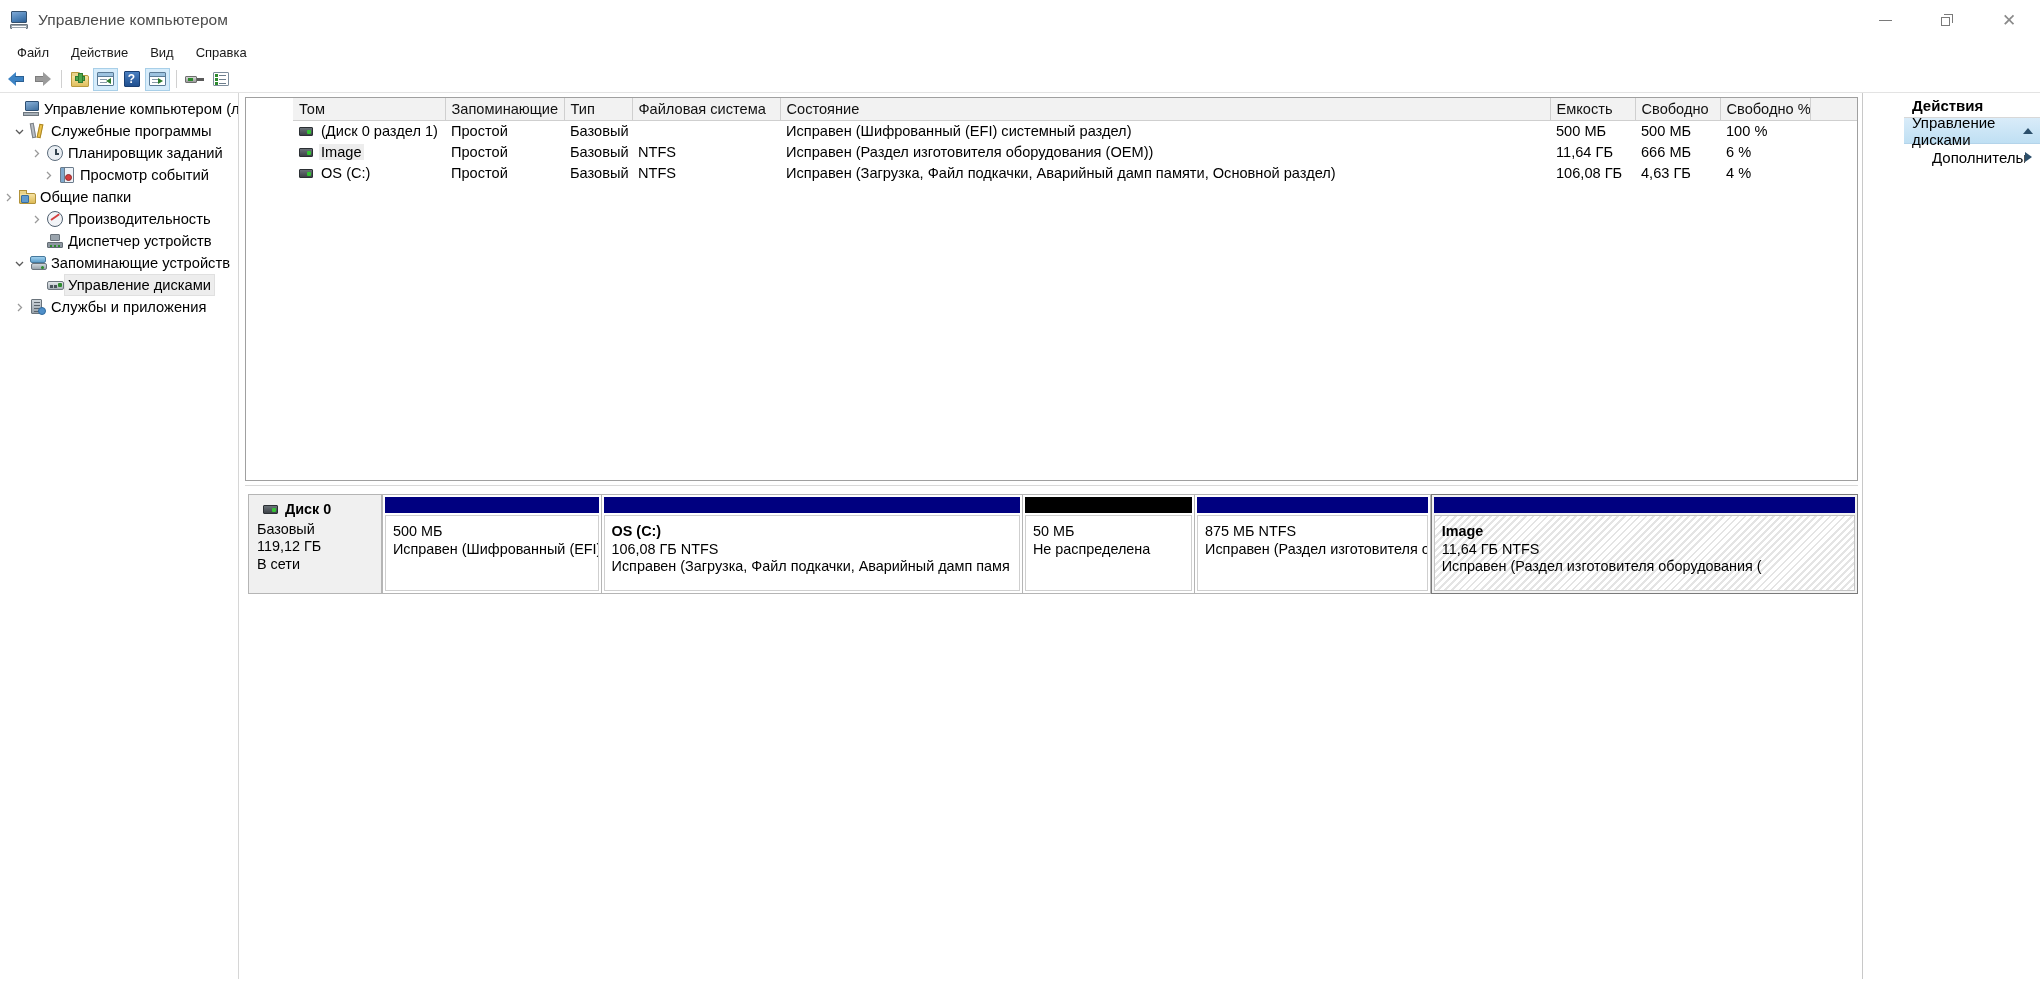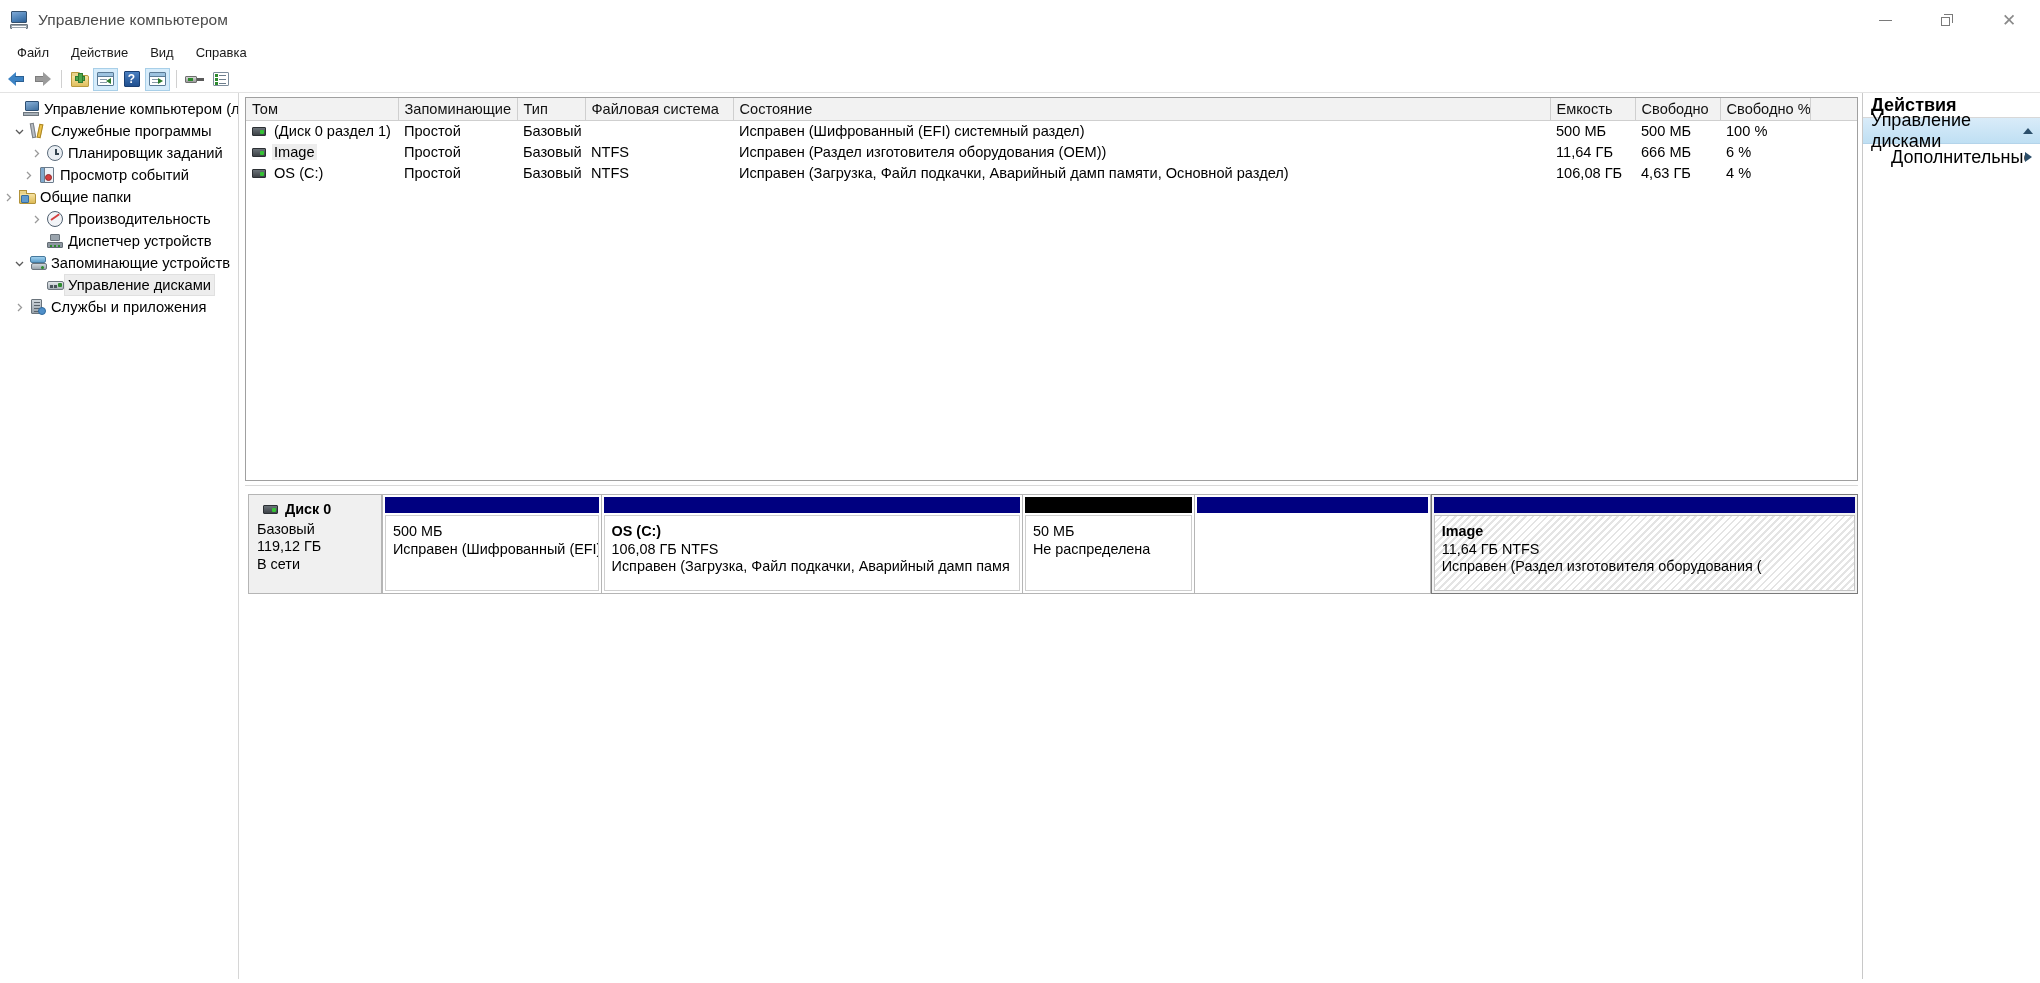--- a/index.html
+++ b/index.html
@@ -326,20 +326,21 @@
     position: relative;
   }
   .volume-pane {
     height: 384px;
     flex: none;
     margin: 4px 4px 0 6px;
     border: 1px solid #a0a0a0;
     background: #fff;
     overflow: hidden;
     position: relative;
+    padding-left: 47px;
   }
   table.vol {
     width: 100%;
     border-collapse: collapse;
     table-layout: fixed;
     font-size: 14.6px;
   }
   table.vol thead th {
     background: #f2f2f2;
     border-right: 1px solid #cfcfcf;
@@ -466,21 +467,22 @@
   }
   .part .body .l1 { font-weight: bold; }
   .part .body .ln { }
 
   
   .actions-pane {
     width: 178px;
     flex: none;
     background: #ffffff;
     border-left: 1px solid #c8c8c8;
-    font-size: 18px;
+    font-size: 15px;
+    padding-left: 41px;
   }
   .act-title {
     height: 25px;
     display: flex; align-items: center;
     padding-left: 8px;
     font-weight: bold;
     border-bottom: 1px solid #d8d8d8;
     background: #fff;
   }
   .act-group {
@@ -631,21 +633,21 @@
         <svg width="9" height="9" viewBox="0 0 9 9">
             <path d="M3 1 L6.5 4.5 L3 8" stroke="#9a9a9a" stroke-width="1.3" fill="none"></path>
           </svg>
       </span>
       <span class="ticon">
           <span class="ic ic-clock"></span>
         </span>
       <span class="tlabel">Планировщик заданий</span>
     </div>
 
-    <div class="tree-row" style="padding-left:20px;">
+    <div class="tree-row" style="padding-left:40px;">
       <span class="twisty">
         <svg width="9" height="9" viewBox="0 0 9 9">
             <path d="M3 1 L6.5 4.5 L3 8" stroke="#9a9a9a" stroke-width="1.3" fill="none"></path>
           </svg>
       </span>
       <span class="ticon">
           <span class="ic ic-event">
             <span class="bar"></span>
             <span class="dot"></span>
           </span>
@@ -853,20 +855,25 @@
             <div class="cap"></div>
             <div class="body">
               <div class="l1"></div>
               <div class="ln">50 МБ</div>
               <div class="ln">Не распределена</div>
             </div>
           </div>
 
           <div class="part" style="flex:192 1 0">
             <div class="cap"></div>
+            <div class="body">
+              <div class="l1"></div>
+              <div class="ln">875 МБ NTFS</div>
+              <div class="ln">Исправен (Раздел изготовителя о</div>
+            </div>
           </div>
 
           <div class="part selected" style="flex:348 1 0">
             <div class="cap"></div>
             <div class="body">
               <div class="l1">Image</div>
               <div class="ln">11,64 ГБ NTFS</div>
               <div class="ln">Исправен (Раздел изготовителя оборудования (</div>
             </div>
           </div>

